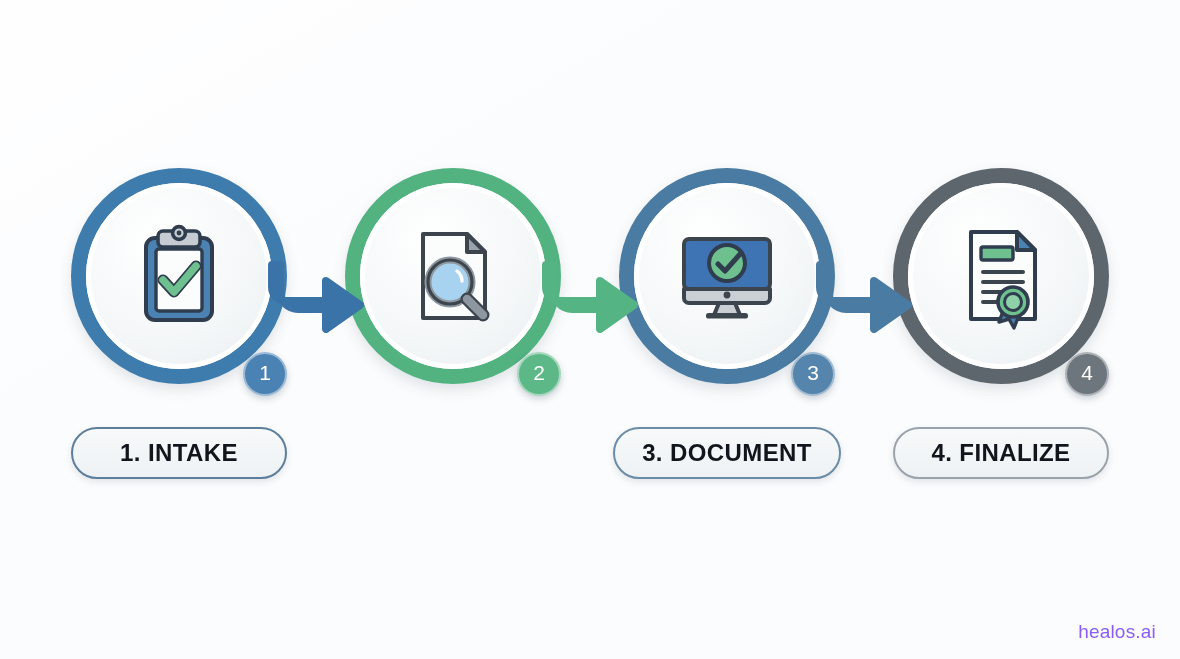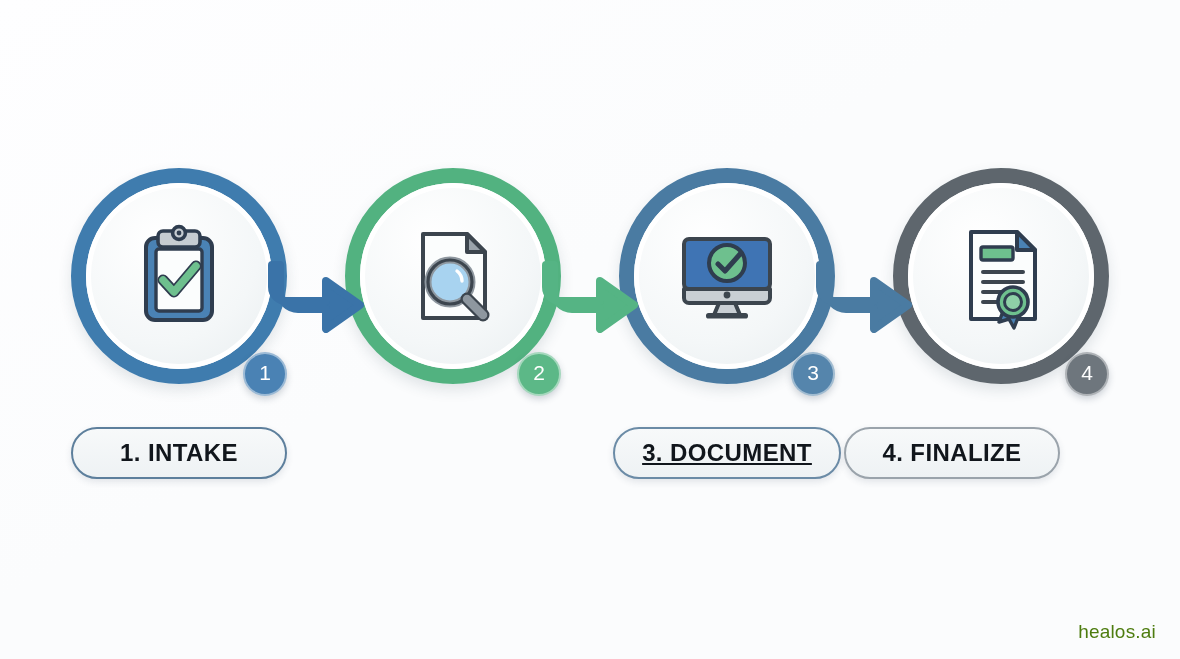--- a/index.html
+++ b/index.html
@@ -129,21 +129,21 @@
     color: #11161c;
     font-size: 24px;
     font-weight: bold;
     letter-spacing: 0.4px;
     box-shadow: 0 3px 7px rgba(40, 60, 80, 0.12);
     white-space: nowrap;
   }
   .label-1 { left: 71px;  width: 216px; }
   .label-2 { left: 345px; width: 216px; }
   .label-3 { left: 613px; width: 228px; }
-  .label-4 { left: 844px; width: 216px; }
+  .label-4 { left: 893px; width: 216px; }
 
   
   .caption {
     position: absolute;
     left: 459px;
     top: 576px;
     width: 262px;
     height: 37px;
     border-radius: 9px;
     background: linear-gradient(180deg, #eef1f3 0%, #e5e9ec 100%);
@@ -156,21 +156,21 @@
     letter-spacing: 0.5px;
     box-shadow: 0 2px 5px rgba(40, 60, 80, 0.10);
     white-space: nowrap;
   }
 
   
   .watermark {
     position: absolute;
     right: 24px;
     bottom: 16px;
-    color: #4d7c0f;
+    color: #8b5cf6;
     font-size: 19px;
     letter-spacing: 0.2px;
   }
 </style>
 </head>
 <body style="background: linear-gradient(150deg, rgb(254, 254, 255) 0%, rgb(251, 252, 253) 45%, rgb(251, 252, 253) 100%);">
 
 <div class="canvas">
 
   <div class="steps-row">
@@ -264,20 +264,20 @@
   </svg>
   <svg class="arrow arrow-2" viewBox="0 0 96 86" id="arrow-svg-2">
     <path d="M4 18 V40 a14 14 0 0 0 14 14 H58 V34 L92 58 L58 82 V62 H30 a18 18 0 0 1 -18 -18 V18 Z" fill="#55b484" stroke="#55b484" stroke-width="8" stroke-linejoin="round" stroke-linecap="round"></path>
   </svg>
   <svg class="arrow arrow-3" viewBox="0 0 96 86" id="arrow-svg-3">
     <path d="M4 18 V40 a14 14 0 0 0 14 14 H58 V34 L92 58 L58 82 V62 H30 a18 18 0 0 1 -18 -18 V18 Z" fill="#4a7ba2" stroke="#4a7ba2" stroke-width="8" stroke-linejoin="round" stroke-linecap="round"></path>
   </svg>
 
   <div class="labels-row">
     <div class="label-pill label-1" id="label-1" style="border-color: rgb(93, 127, 156);">1. INTAKE</div>
-    <div class="label-pill label-3" id="label-3" style="border-color: rgb(107, 139, 166); text-decoration: underline;">3. DOCUMENT</div>
+    <div class="label-pill label-3" id="label-3" style="border-color: rgb(107, 139, 166);">3. DOCUMENT</div>
     <div class="label-pill label-4" id="label-4" style="border-color: rgb(154, 163, 171);">4. FINALIZE</div>
   </div>
 
 
   <div class="watermark">healos.ai</div>
 
 </div>
 
 </body></html>

